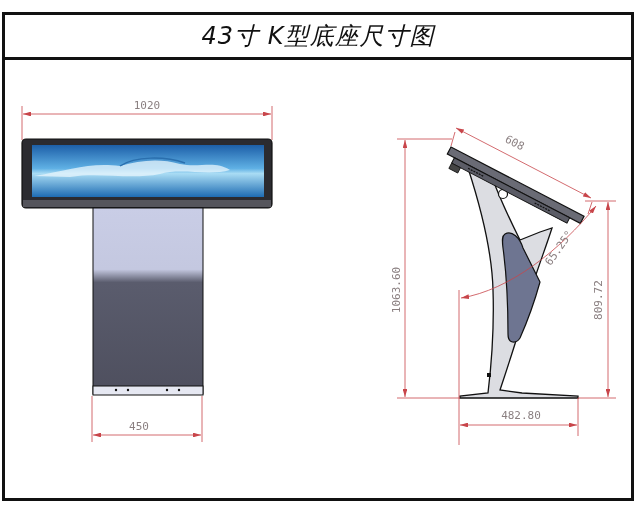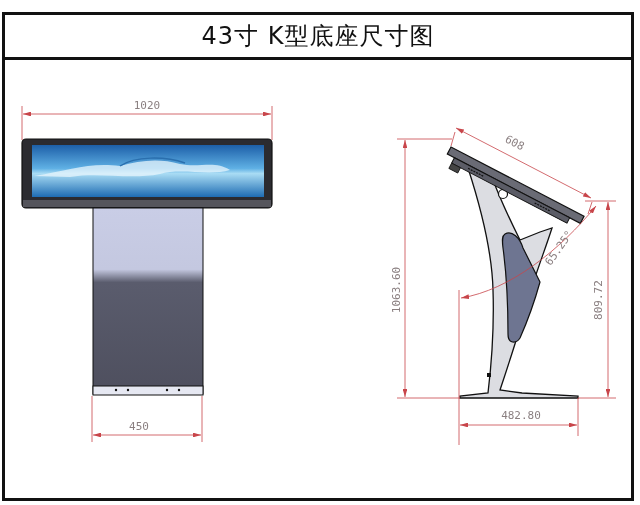--- a/index.html
+++ b/index.html
@@ -4,21 +4,21 @@
 <style>
   html, body { margin: 0; padding: 0; background: #ffffff; }
   body { width: 640px; height: 505px; position: relative; overflow: hidden; font-family: "DejaVu Sans", sans-serif; }
   .frame {
     position: absolute; left: 2px; top: 12px; width: 632px; height: 489px;
     border: 3px solid #111; box-sizing: border-box; background: #fff;
   }
   .title-bar {
     position: absolute; left: 0; top: 0; right: 0; height: 45px;
     border-bottom: 3px solid #111; box-sizing: border-box;
-    display: flex; align-items: center; justify-content: center;
+    display: flex; align-items: center; justify-content: center; font-style: italic;
   }
   .title-text { font-size: 24px; color: #111; letter-spacing: 1px; font-family: "DejaVu Sans", sans-serif; }
   svg.drawing { position: absolute; left: 0; top: 0; }
   .dim-text { font-family: "DejaVu Sans Mono", monospace; font-size: 11px; fill: #8a7f80; }
 </style>
 </head>
 <body>
 
 <div class="frame">
   <div class="title-bar">

